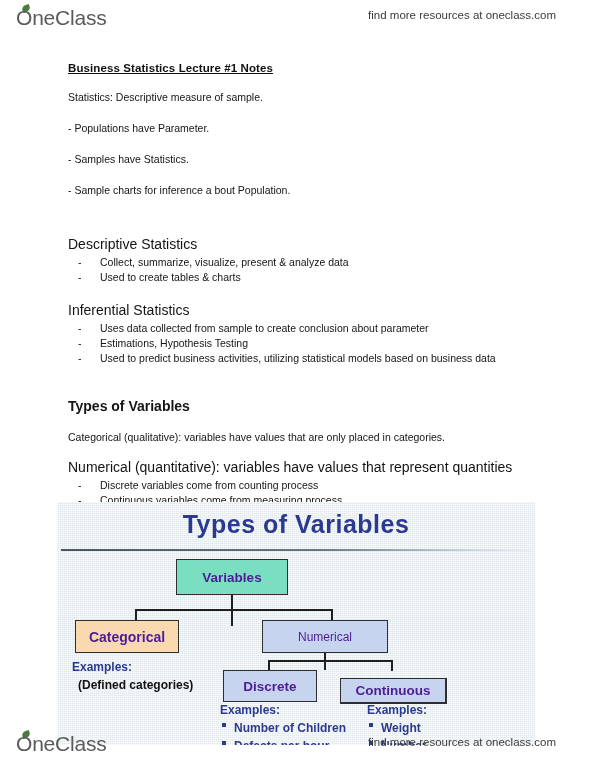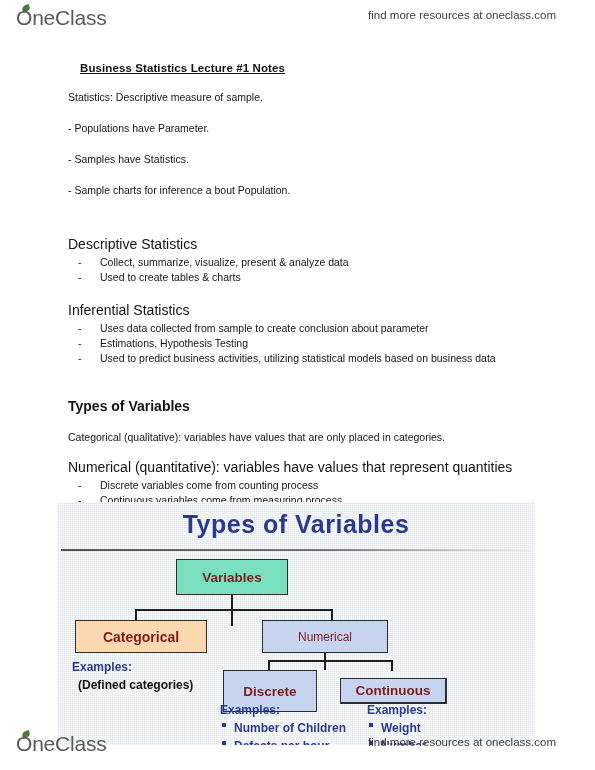--- a/index.html
+++ b/index.html
@@ -58,21 +58,21 @@
     position: absolute;
     left: 68px;
     top: 62px;
     width: 470px;
   }
   .doc-title {
     font-size: 11.5px;
     font-weight: bold;
     color: #111;
     text-decoration: underline;
-    margin: 0 0 17px 12px;
+    margin: 0 0 17px 0;
     letter-spacing: 0.1px;
   }
   .para {
     font-size: 10.5px;
     color: #141414;
     margin: 0 0 18px 0;
     line-height: 1.25;
   }
   .para.tight { margin-bottom: 15px; }
   .blockhead {
@@ -133,46 +133,46 @@
     background: linear-gradient(90deg, #4b5560 0%, #6c7580 55%, #cfd8de 88%, #e9eff2 100%);
   }
 
   .node {
     position: absolute;
     border: 1px solid #2e2e2e;
     display: flex;
     align-items: center;
     justify-content: center;
     font-weight: bold;
-    color: #7f1d1d;
+    color: #4c1d95;
     box-sizing: border-box;
     text-align: center;
   }
   .node-variables {
     left: 119px; top: 57px;
     width: 112px; height: 36px;
     background: #79dfc0;
     font-size: 13.5px;
   }
   .node-categorical {
     left: 18px; top: 118px;
-    width: 132px; height: 33px;
+    width: 104px; height: 33px;
     background: #fbd9b0;
     font-size: 14px;
   }
   .node-numerical {
     left: 205px; top: 118px;
     width: 126px; height: 33px;
     background: #c6d4ef;
     font-size: 12px;
     font-weight: normal;
   }
   .node-discrete {
     left: 166px; top: 168px;
-    width: 94px; height: 42px;
+    width: 94px; height: 32px;
     background: #c6d4ef;
     font-size: 13.5px;
     text-align: right;
   }
   .node-continuous {
     left: 283px; top: 168px;
     width: 107px; height: 26px;
     background: #c6d4ef;
     font-size: 13.5px;
     border-width: 1px 2px 2px 1px;

